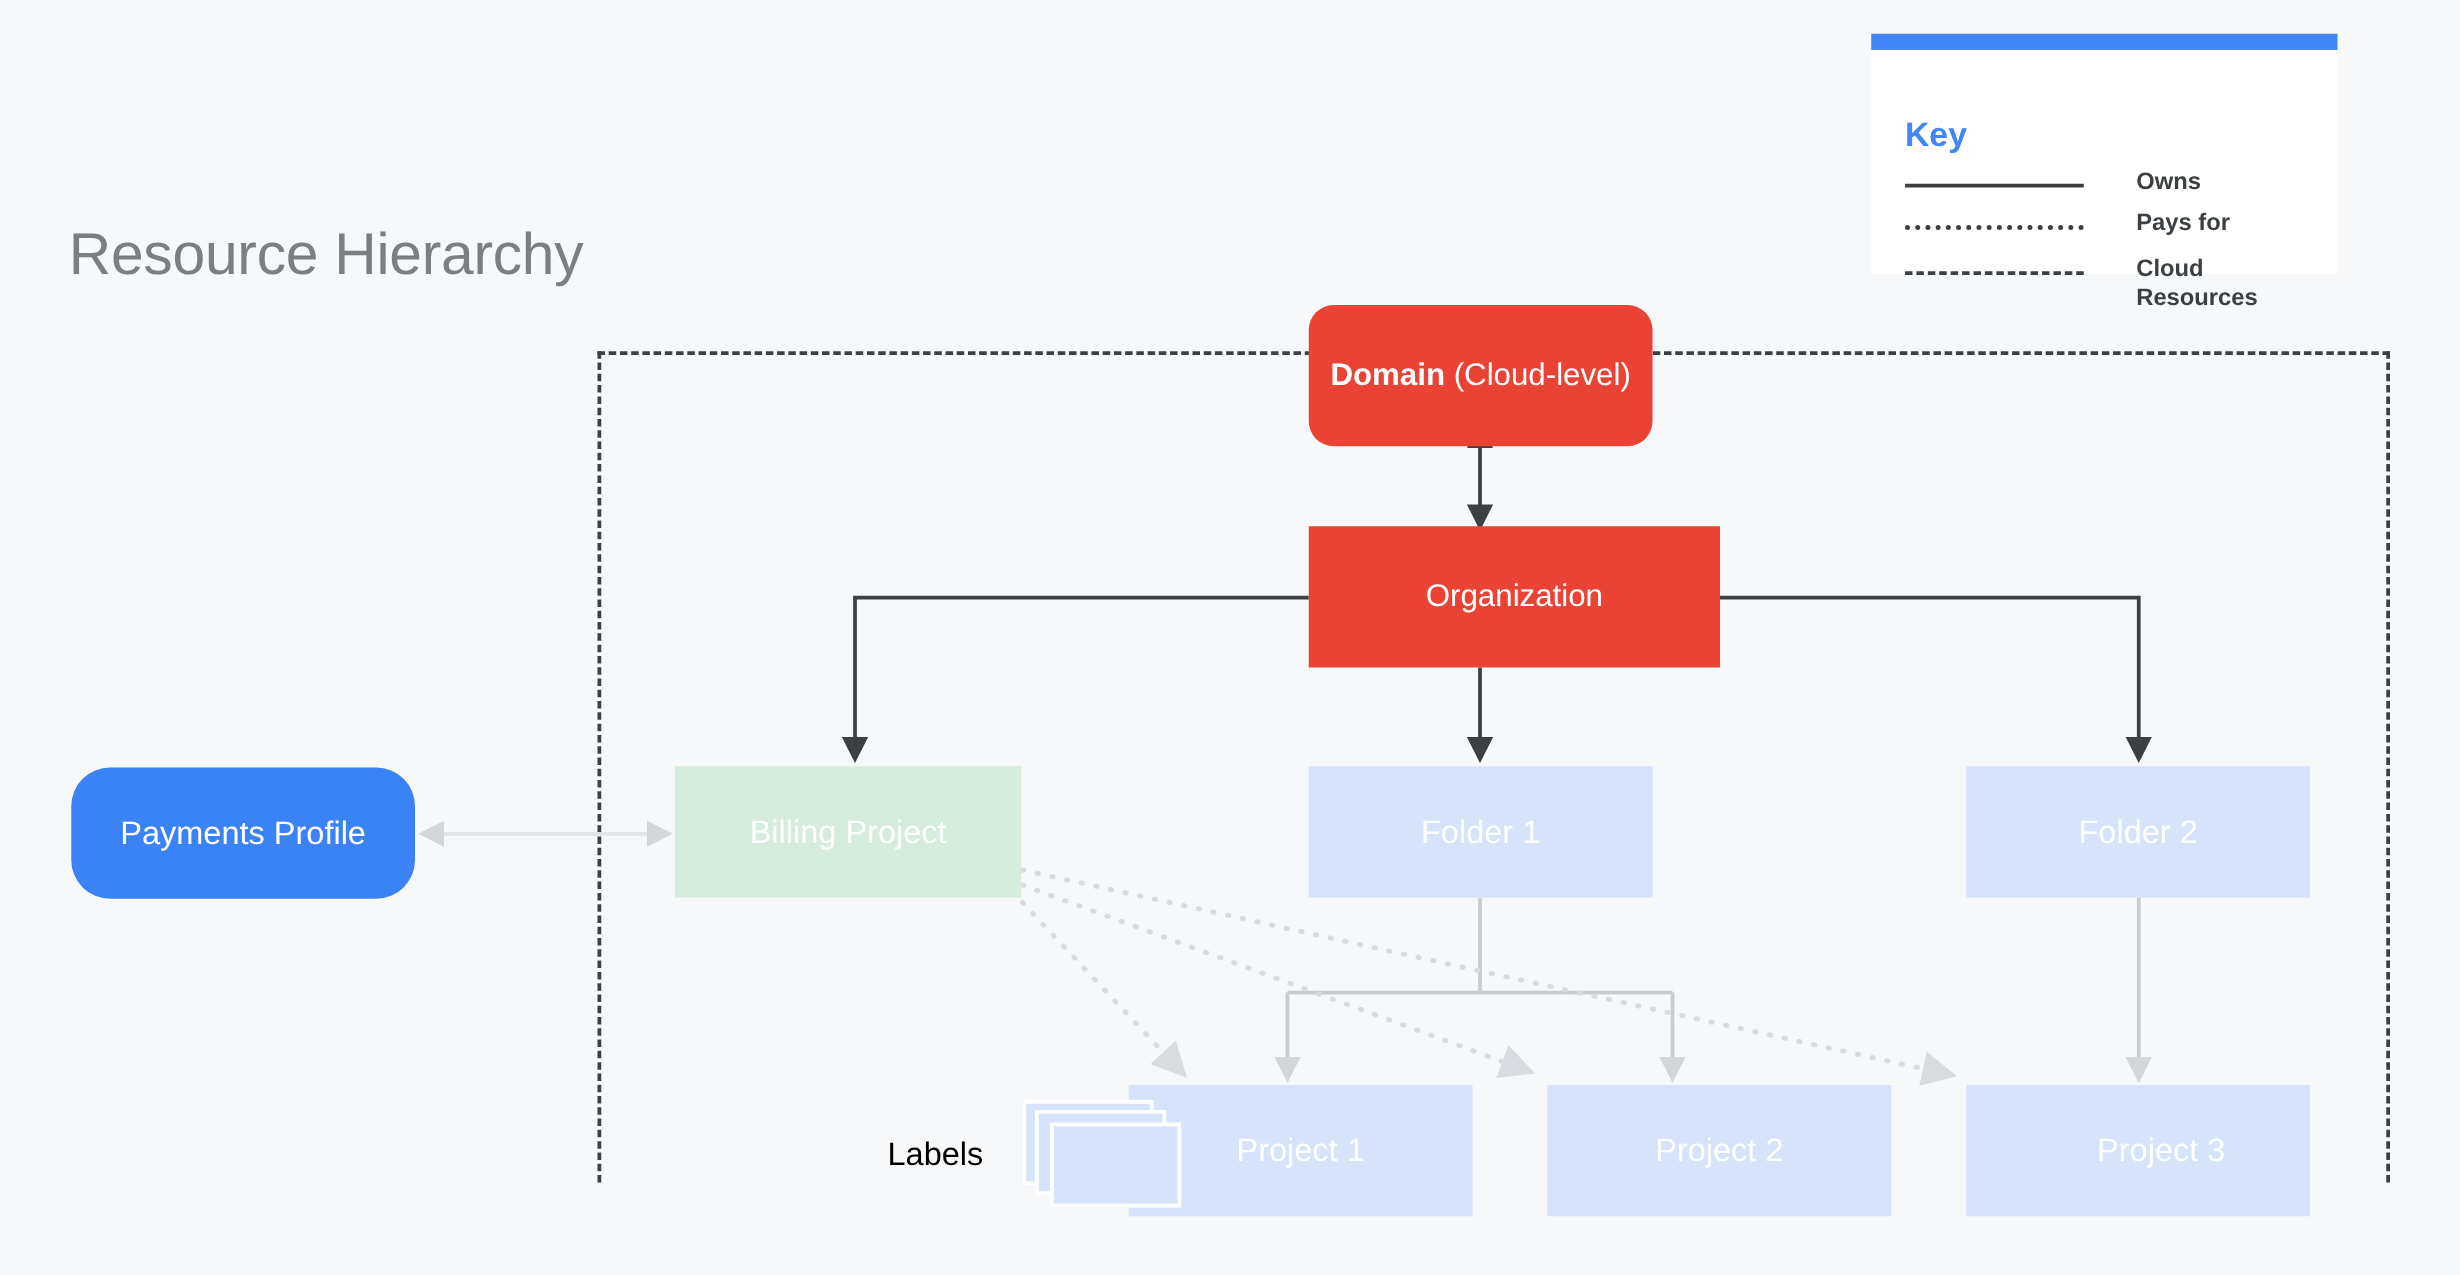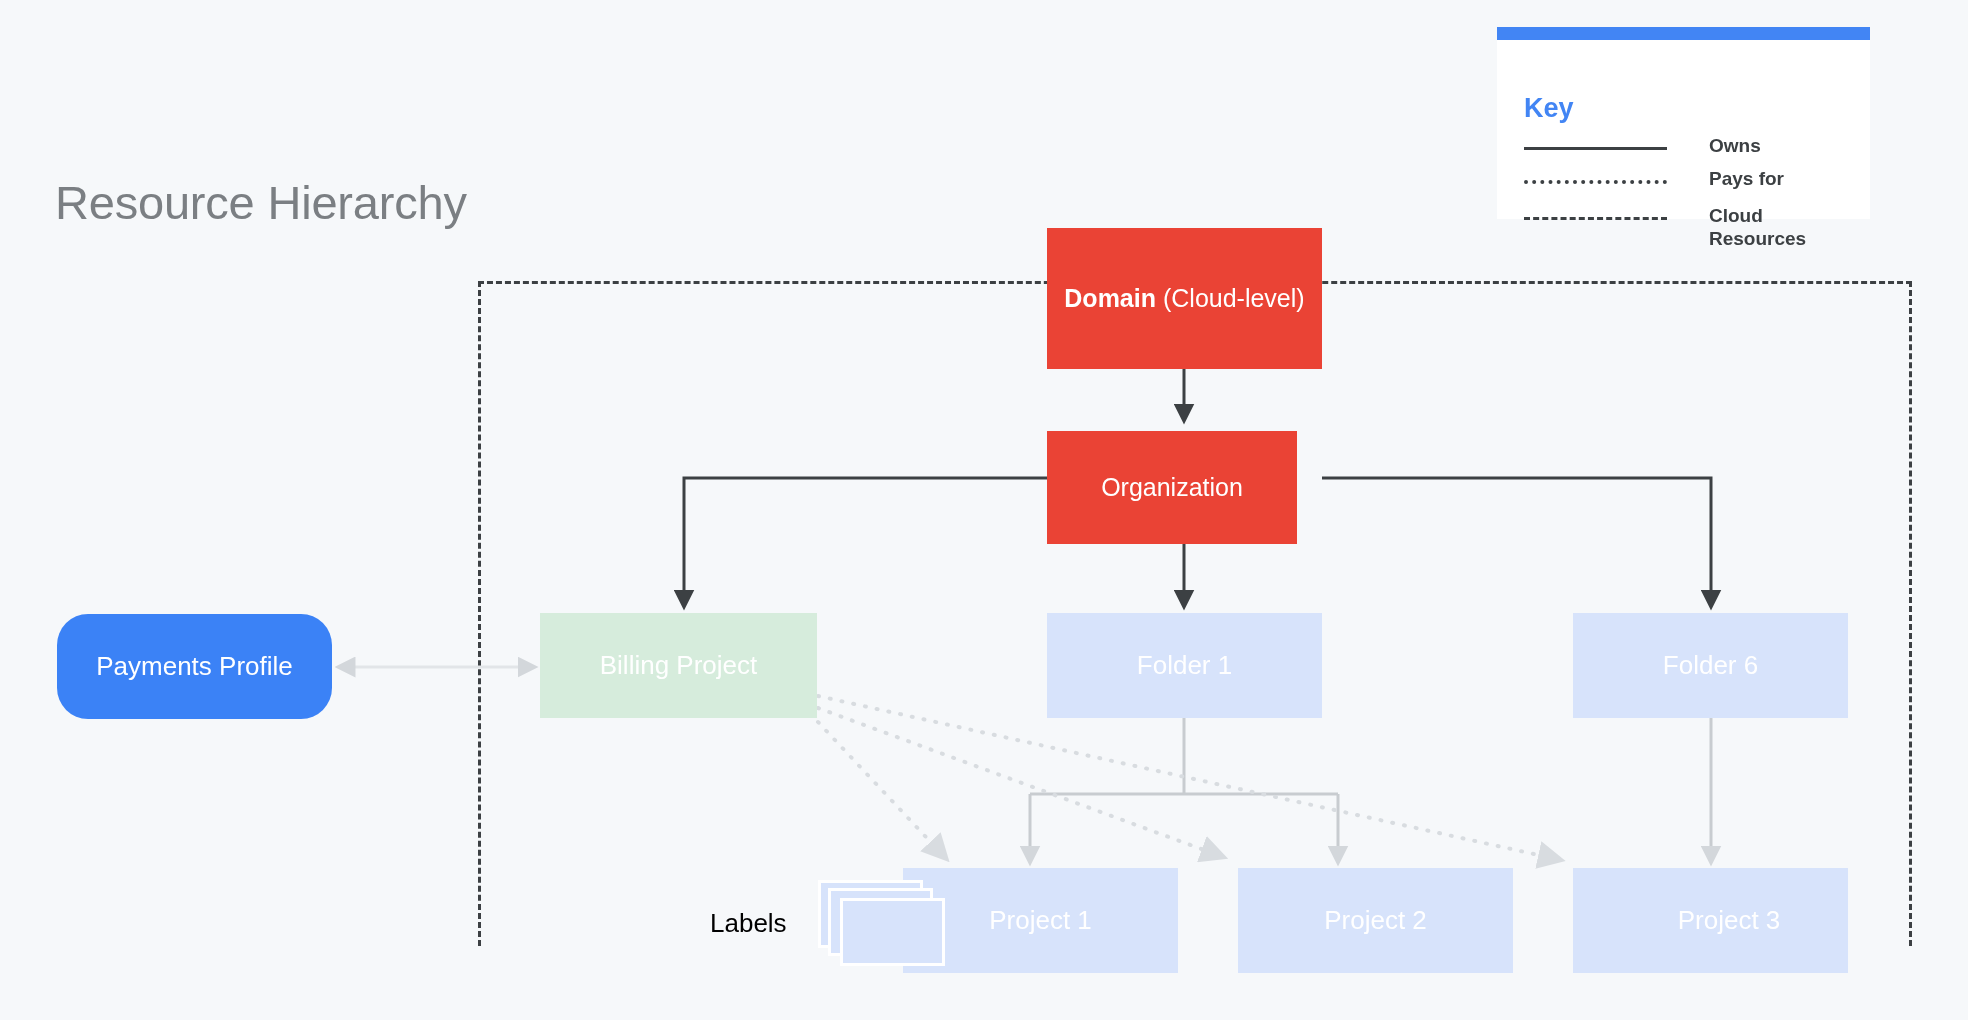--- a/index.html
+++ b/index.html
@@ -65,22 +65,22 @@
   .node.red .node-label { color: #ffffff; font-size: 25px; font-weight: 400; }
   .node.red .node-label b { font-weight: 700; }
 
   .node.blue  { background: #d7e3fb; }
   .node.green { background: #d6ecdc; }
   .node.cream { background: #3b82f6; border-radius: 31px; }
   .node.blue .node-label,
   .node.green .node-label,
   .node.cream .node-label { color: #ffffff; font-size: 26px; font-weight: 400; }
 
-  #node-domain       { left: 1047px; top: 228px; width: 275px; height: 141px; }
-  #node-organization { left: 1047px; top: 421px; width: 250px; height: 113px; margin-top: 10px; }
+  #node-domain       { left: 1047px; top: 244px; width: 275px; height: 113px; border-radius: 20px; }
+  #node-organization { left: 1047px; top: 421px; width: 329px; height: 113px; }
   #node-billing      { left: 540px; top: 613px; width: 277px; height: 105px; }
   #node-payments     { left: 57px; top: 614px; width: 275px; height: 105px; }
   #node-folder1      { left: 1047px; top: 613px; width: 275px; height: 105px; }
   #node-folder2      { left: 1573px; top: 613px; width: 275px; height: 105px; }
   #node-project1     { left: 903px; top: 868px; width: 275px; height: 105px; }
   #node-project2     { left: 1238px; top: 868px; width: 275px; height: 105px; text-align: right; }
   #node-project3     { left: 1573px; top: 868px; width: 275px; height: 105px; padding-left: 37px; }
 
   
   #labels-text {
@@ -179,21 +179,21 @@
 
   <div class="node green" id="node-billing">
     <div class="node-label">Billing Project</div>
   </div>
 
   <div class="node blue" id="node-folder1">
     <div class="node-label">Folder 1</div>
   </div>
 
   <div class="node blue" id="node-folder2">
-    <div class="node-label">Folder 6</div>
+    <div class="node-label">Folder 2</div>
   </div>
 
   <div class="node blue" id="node-project1">
     <div class="node-label">Project 1</div>
   </div>
 
   <div class="node blue" id="node-project2">
     <div class="node-label">Project 2</div>
   </div>
 

